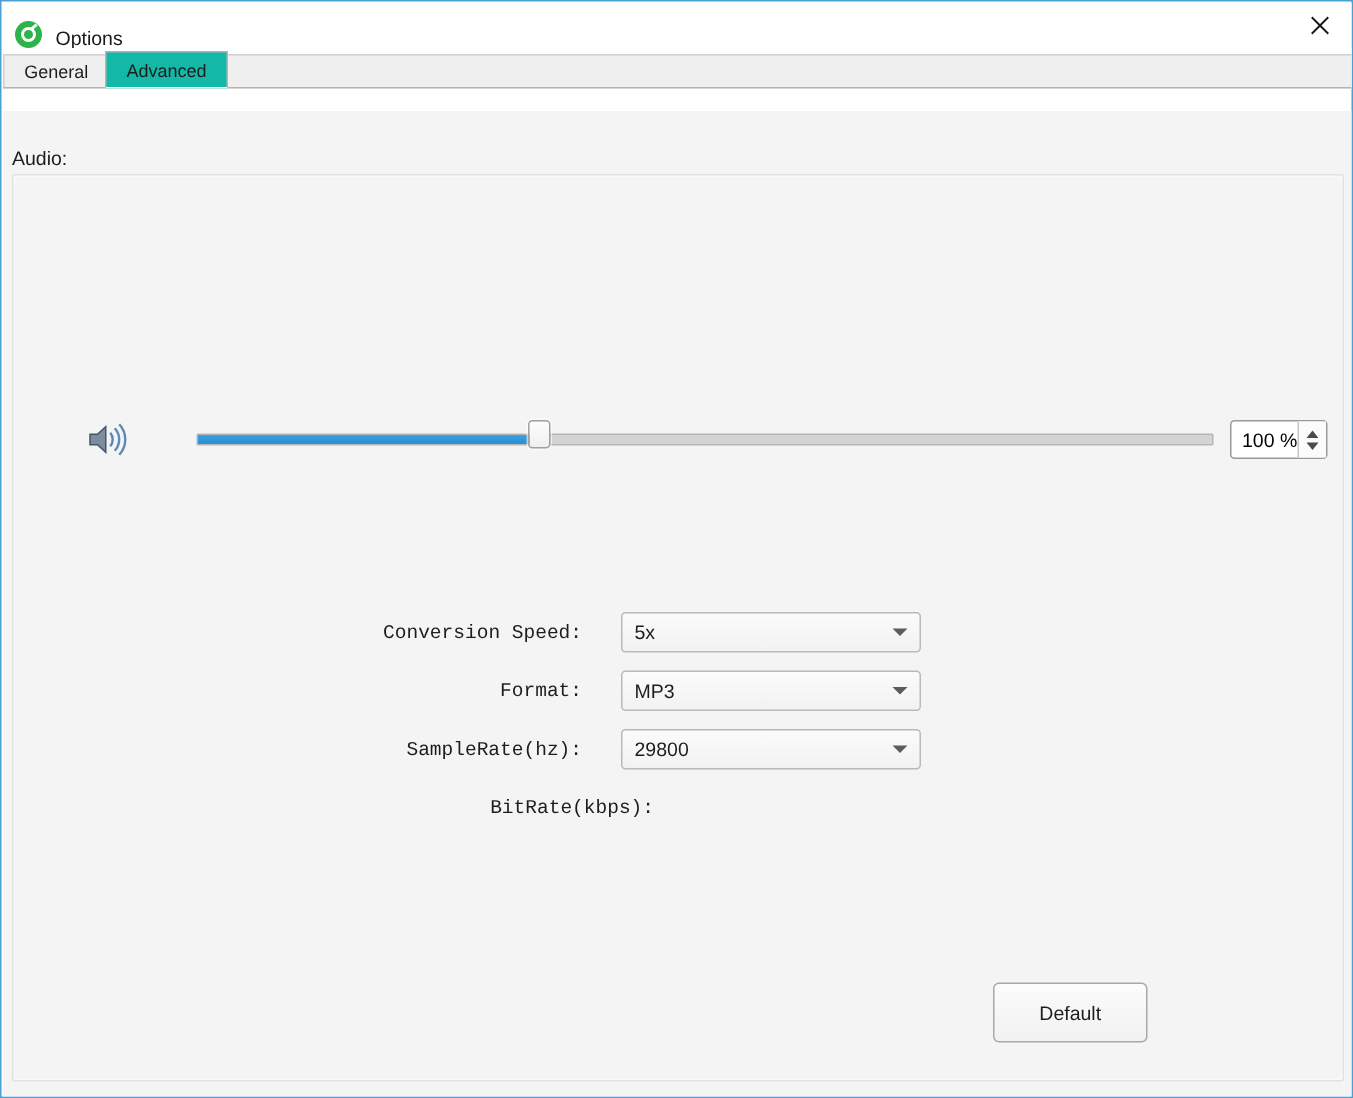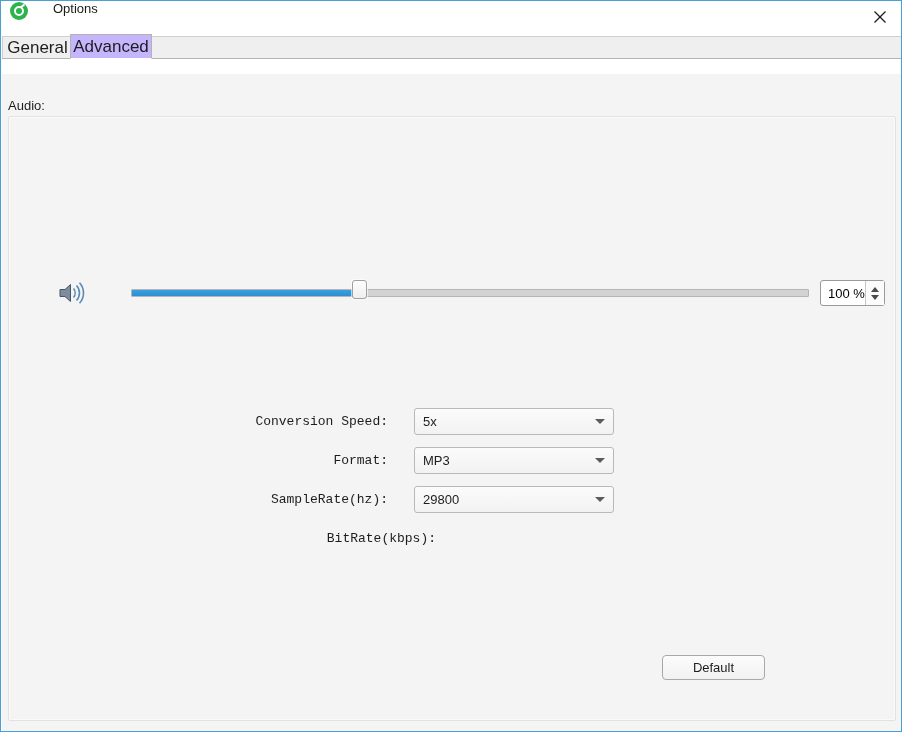--- a/index.html
+++ b/index.html
@@ -27,22 +27,21 @@
 
   
   .titlebar {
     position: absolute;
     left: 1px;
     top: 1px;
     width: 900px;
     height: 30px;
     background: #ffffff;
     display: flex;
-    align-items: flex-start;
-    gap: 16px;
+    align-items: flex-end;
   }
   .title-icon {
     margin-left: 8px;
     width: 18px;
     height: 18px;
     border-radius: 50%;
     background: #2cb34a;
     position: relative;
     flex: 0 0 auto;
   }
@@ -104,34 +103,34 @@
     background: #ffffff;
   }
   .tab {
     position: absolute;
     top: 2px;
     height: 25px;
     box-sizing: border-box;
     display: flex;
     align-items: center;
     justify-content: center;
-    font-size: 17px;
+    font-size: 12px;
     color: #1d1d1d;
     padding: 0 12px;
     cursor: default;
   }
   .tab.inactive {
     background: #efefef;
     border: 1px solid #cfcfcf;
     border-bottom: none;
     top: 4px;
     height: 23px;
   }
   .tab.active {
-    background: #c4b5fd;
+    background: #14b8a6;
     border: 1px solid #b4b4b4;
     border-bottom: 1px solid #ffffff;
     z-index: 3;
   }
   #tab-general { left: 0px; width: 71px; }
   #tab-advanced { left: 68px; width: 82px; }
 
   .tab-fill-right {
     position: absolute;
     left: 150px;
@@ -331,21 +330,21 @@
   #row-format { top: 373px; }
   #row-samplerate { top: 412px; }
   #row-bitrate { top: 451px; margin-left: 48px; }
 
   
   .default-btn {
     position: absolute;
     left: 660px;
     top: 581px;
     width: 103px;
-    height: 25px;
+    height: 40px;
     box-sizing: border-box;
     background: linear-gradient(180deg,#fcfcfc 0%,#f1f1f1 100%);
     border: 1px solid #a8a8a8;
     border-radius: 4px;
     font-size: 13px;
     color: #1d1d1d;
     display: flex;
     align-items: center;
     justify-content: center;
     cursor: default;

